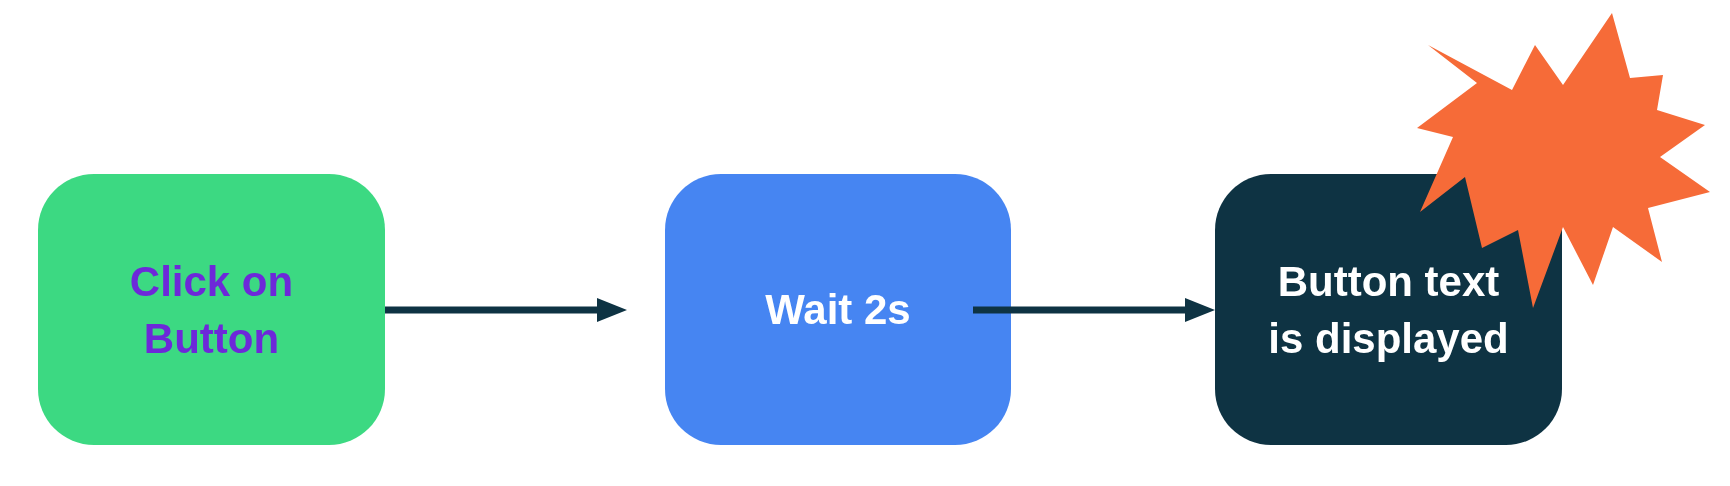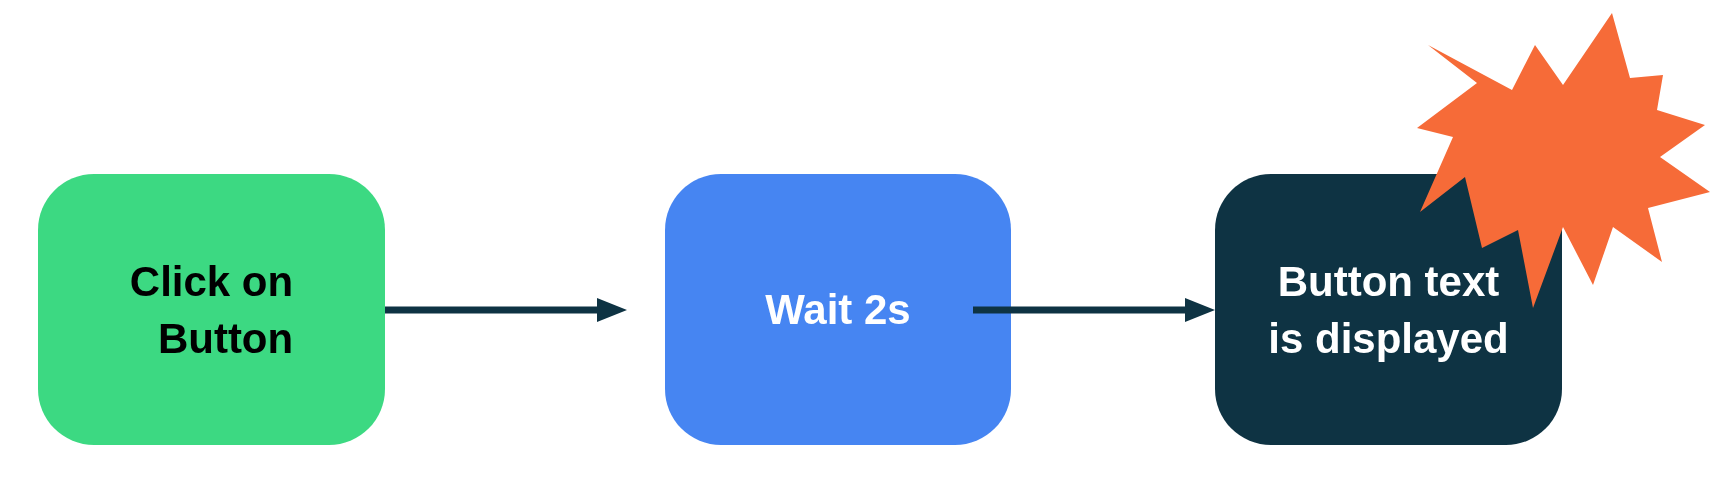--- a/index.html
+++ b/index.html
@@ -49,21 +49,21 @@
     top: 5px;
     z-index: 3;
   }
 </style>
 </head>
 <body>
 
 <div class="canvas">
 
   <div class="node node-1" style="background: rgb(60, 217, 130);">
-    <span class="node-label" style="color: #000000; text-align: right;">Click on
+    <span class="node-label" style="color: #6d28d9;">Click on
 Button</span>
   </div>
 
   <svg class="arrow arrow-1" width="242" height="44" viewBox="0 0 242 44">
     <line x1="0" y1="22" x2="216" y2="22" stroke-width="7" stroke="#0e3343"></line>
     <polygon points="212,10 242,22 212,34" fill="#0e3343"></polygon>
   </svg>
 
   <div class="node node-2" style="background: rgb(70, 133, 242);">
     <span class="node-label" style="color: rgb(255, 255, 255);">Wait 2s</span>

